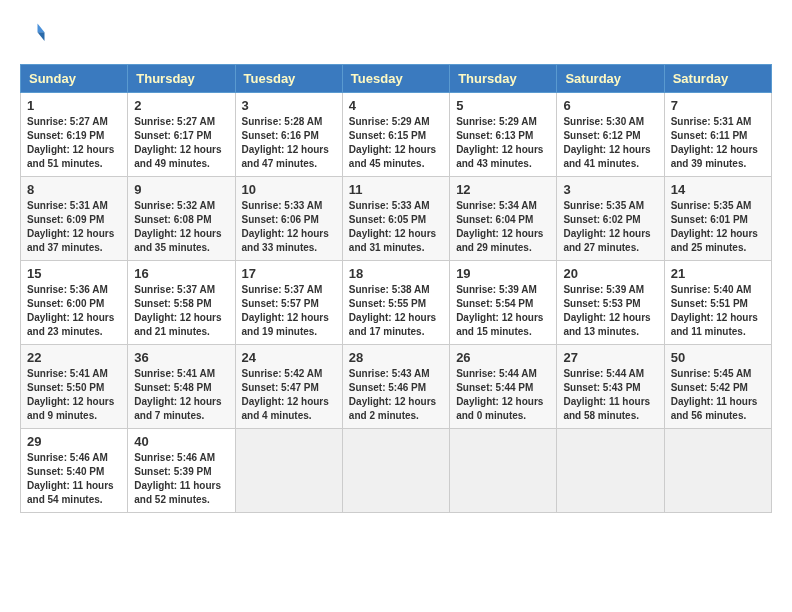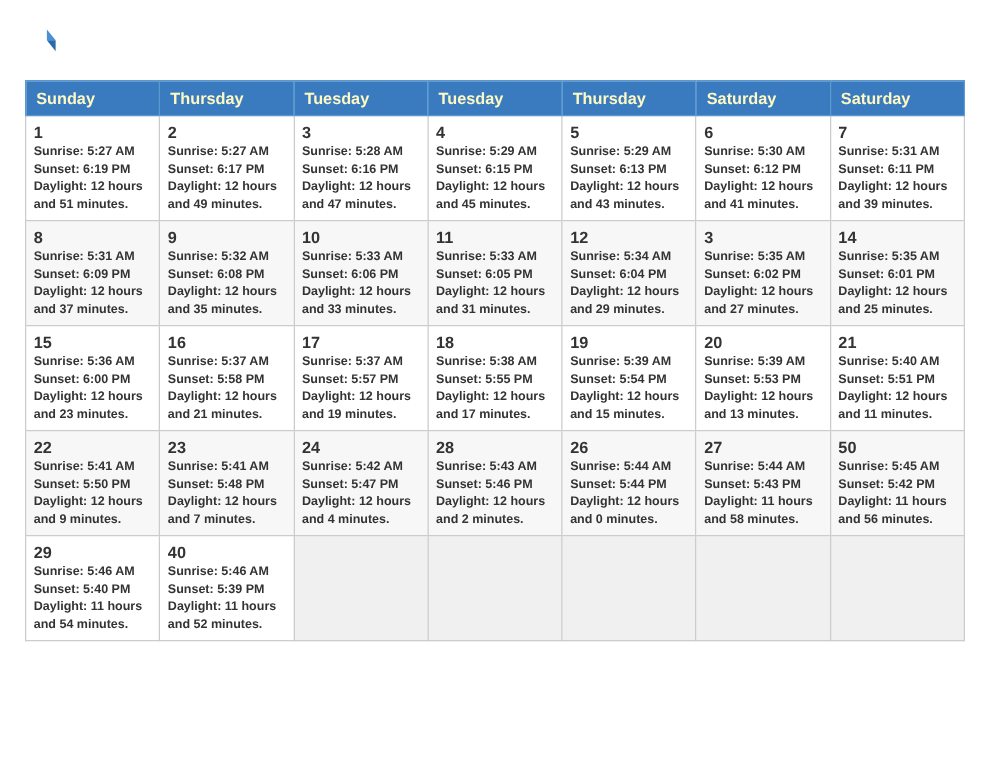--- a/index.html
+++ b/index.html
@@ -213,21 +213,21 @@
           <span class="day-number">21</span>
           <div class="day-info">Sunrise: 5:40 AM<br>Sunset: 5:51 PM<br>Daylight: 12 hours and 11 minutes.</div>
         </td>
       </tr>
       <tr>
         <td>
           <span class="day-number">22</span>
           <div class="day-info">Sunrise: 5:41 AM<br>Sunset: 5:50 PM<br>Daylight: 12 hours and 9 minutes.</div>
         </td>
         <td>
-          <span class="day-number">23</span>
+          <span class="day-number">36</span>
           <div class="day-info">Sunrise: 5:41 AM<br>Sunset: 5:48 PM<br>Daylight: 12 hours and 7 minutes.</div>
         </td>
         <td>
           <span class="day-number">24</span>
           <div class="day-info">Sunrise: 5:42 AM<br>Sunset: 5:47 PM<br>Daylight: 12 hours and 4 minutes.</div>
         </td>
         <td>
           <span class="day-number">28</span>
           <div class="day-info">Sunrise: 5:43 AM<br>Sunset: 5:46 PM<br>Daylight: 12 hours and 2 minutes.</div>
         </td>

